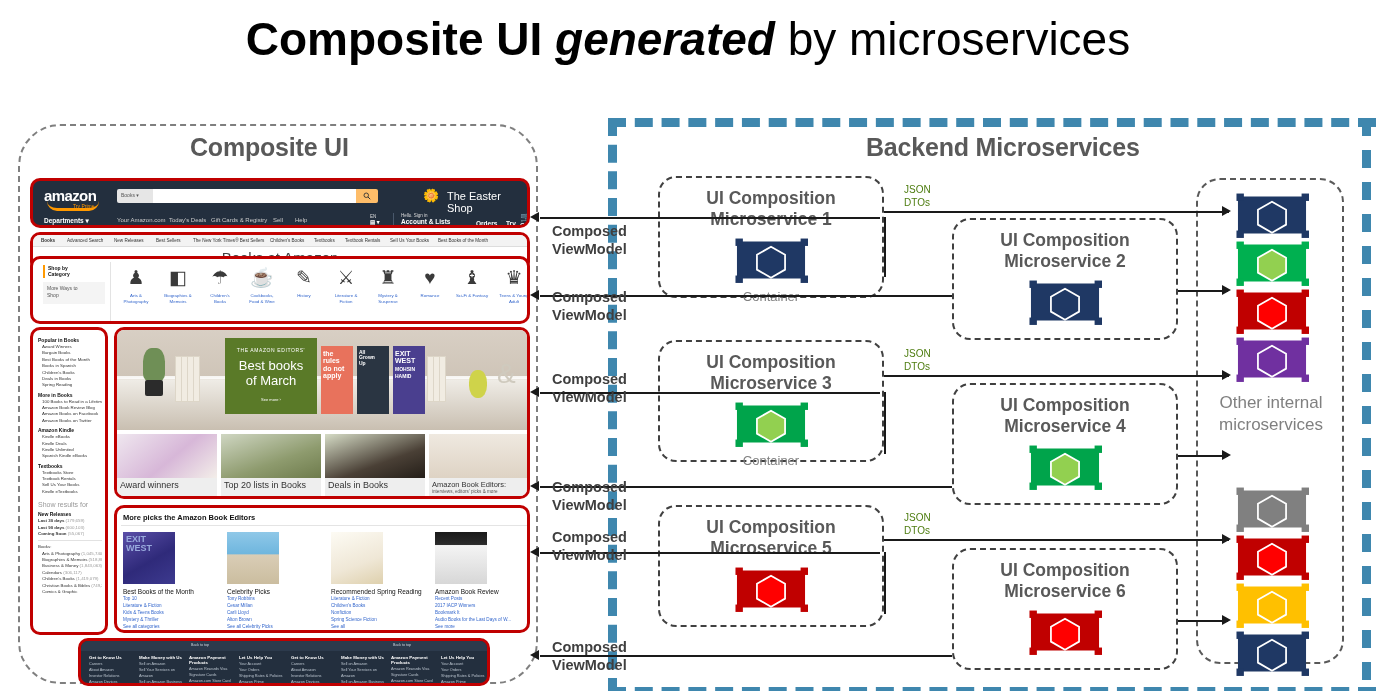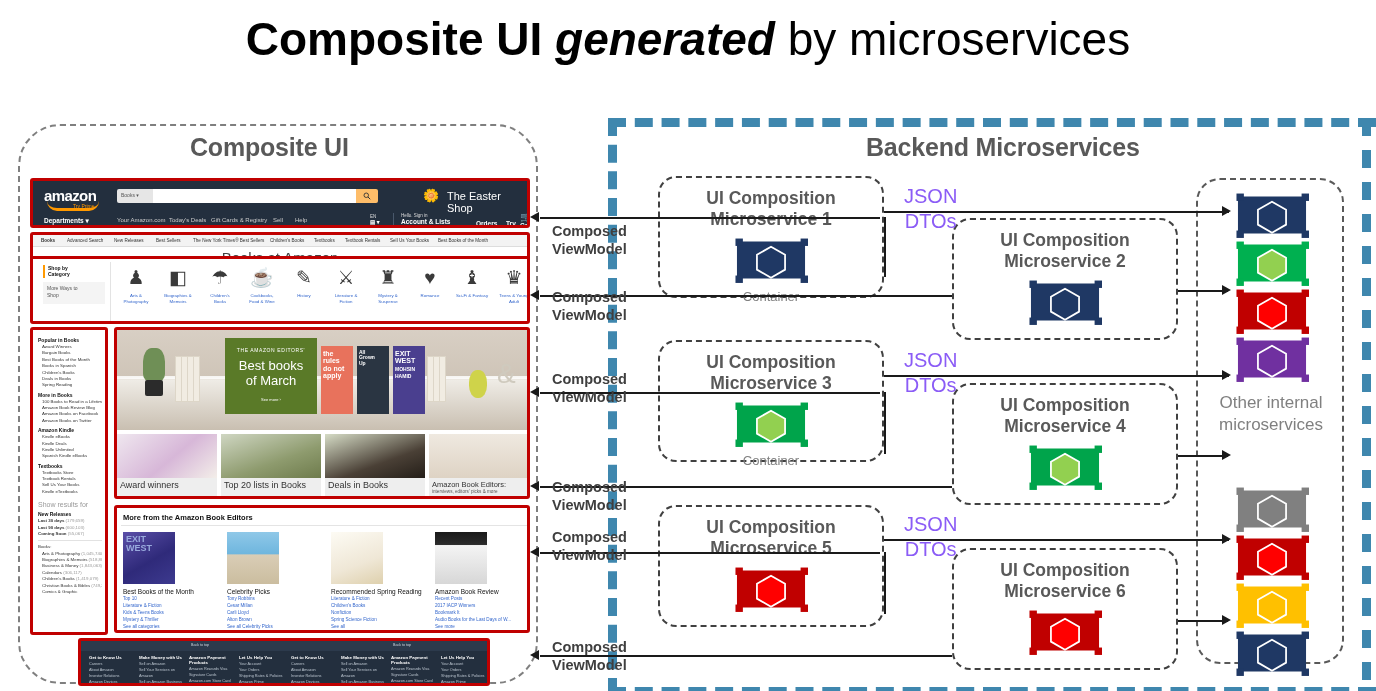--- a/index.html
+++ b/index.html
@@ -38,21 +38,21 @@
     border:9px dashed #3f87ae;border-right:none;box-sizing:border-box;
   }
   #backend-frame-right{
     position:absolute;left:1362px;top:118px;width:9px;height:578px;
   }
   #backend-frame-right i{
     display:block;width:9px;height:18px;background:#3f87ae;margin-bottom:14px;
   }
 
   
-  .amz-block{position:absolute;border:3px solid #c00000;border-radius:3px;
+  .amz-block{position:absolute;border:3px solid #c00000;border-radius:10px;
              box-sizing:border-box;background:#fff;overflow:hidden;}
 
   
   #amz-header{left:30px;top:178px;width:500px;height:50px;background:#232f3e;}
   .amz-logo{position:absolute;left:11px;top:6px;color:#fff;font-size:15px;font-weight:bold;letter-spacing:-.6px;}
   .amz-logo .smile{display:block;width:52px;height:7px;border-bottom:3px solid #f90;
       border-radius:0 0 40px 40px;margin-top:-3px;margin-left:3px;}
   .amz-prime{position:absolute;left:40px;top:22px;font-size:5px;color:#f90;}
   #amz-searchcat{position:absolute;left:84px;top:8px;width:36px;height:14px;background:#e6e6e6;
      border-radius:2px 0 0 2px;font-size:5px;color:#555;padding:3px 0 0 4px;box-sizing:border-box;}
@@ -164,21 +164,21 @@
   
   .hline{position:absolute;height:0;border-top:2px solid #1a1a1a;}
   .vline{position:absolute;width:0;border-left:2px solid #1a1a1a;}
   .arrow-l{position:absolute;width:0;height:0;border-top:5px solid transparent;
      border-bottom:5px solid transparent;border-right:9px solid #1a1a1a;}
   .arrow-r{position:absolute;width:0;height:0;border-top:5px solid transparent;
      border-bottom:5px solid transparent;border-left:9px solid #1a1a1a;}
 
   .cv-label{position:absolute;font-size:14.5px;font-weight:bold;color:#3f3f3f;line-height:1.25;
      white-space:nowrap;}
-  .json-label{position:absolute;font-size:20px;color:#8b5cf6;line-height:1.25;white-space:nowrap;text-align:center;}
+  .json-label{position:absolute;font-size:10px;color:#4d7c0f;line-height:1.25;white-space:nowrap;}
 </style>
 </head>
 <body>
 
 <div class="root">
 
   <div id="main-title">
     <span class="b">Composite UI</span>
     <span class="i">generated</span>
     <span class="n">by microservices</span>
@@ -404,21 +404,21 @@
     <div class="tile" id="tile3">
       <div class="pic" style="background:linear-gradient(180deg,#efe9e0,#ded3c4)"></div>
       <div class="cap sm">
         <span>Amazon Book Editors:</span>
         <span class="sub">interviews, editors' picks &amp; more</span>
       </div>
     </div>
   </div>
 
   <div class="amz-block" id="amz-more">
-    <div id="more-hdr">More from the Amazon Book Editors</div>
+    <div id="more-hdr">More picks the Amazon Book Editors</div>
     <div id="more-rule"></div>
     <div id="more-cols">
         <div class="more-col" id="mc0" style="left: 6px;">
           <div class="thumb" style="background: linear-gradient(150deg, rgb(91, 79, 168), rgb(47, 42, 122) 55%, rgb(61, 58, 143));">
             <div style="color:#9ad;font-size:9px;font-weight:bold;padding:3px;line-height:1">EXIT<br>WEST</div>
           </div>
           <div class="ttl">Best Books of the Month</div>
           <div class="lk">Top 10</div>
           <div class="lk">Literature &amp; Fiction</div>
           <div class="lk">Kids &amp; Teens Books</div>

